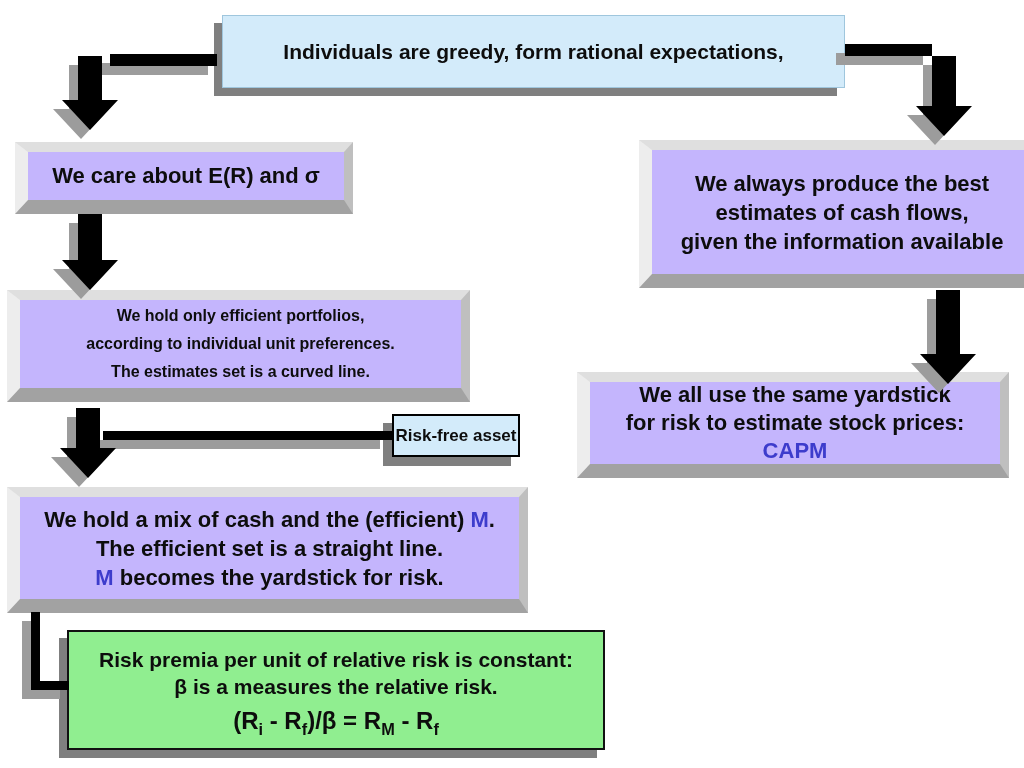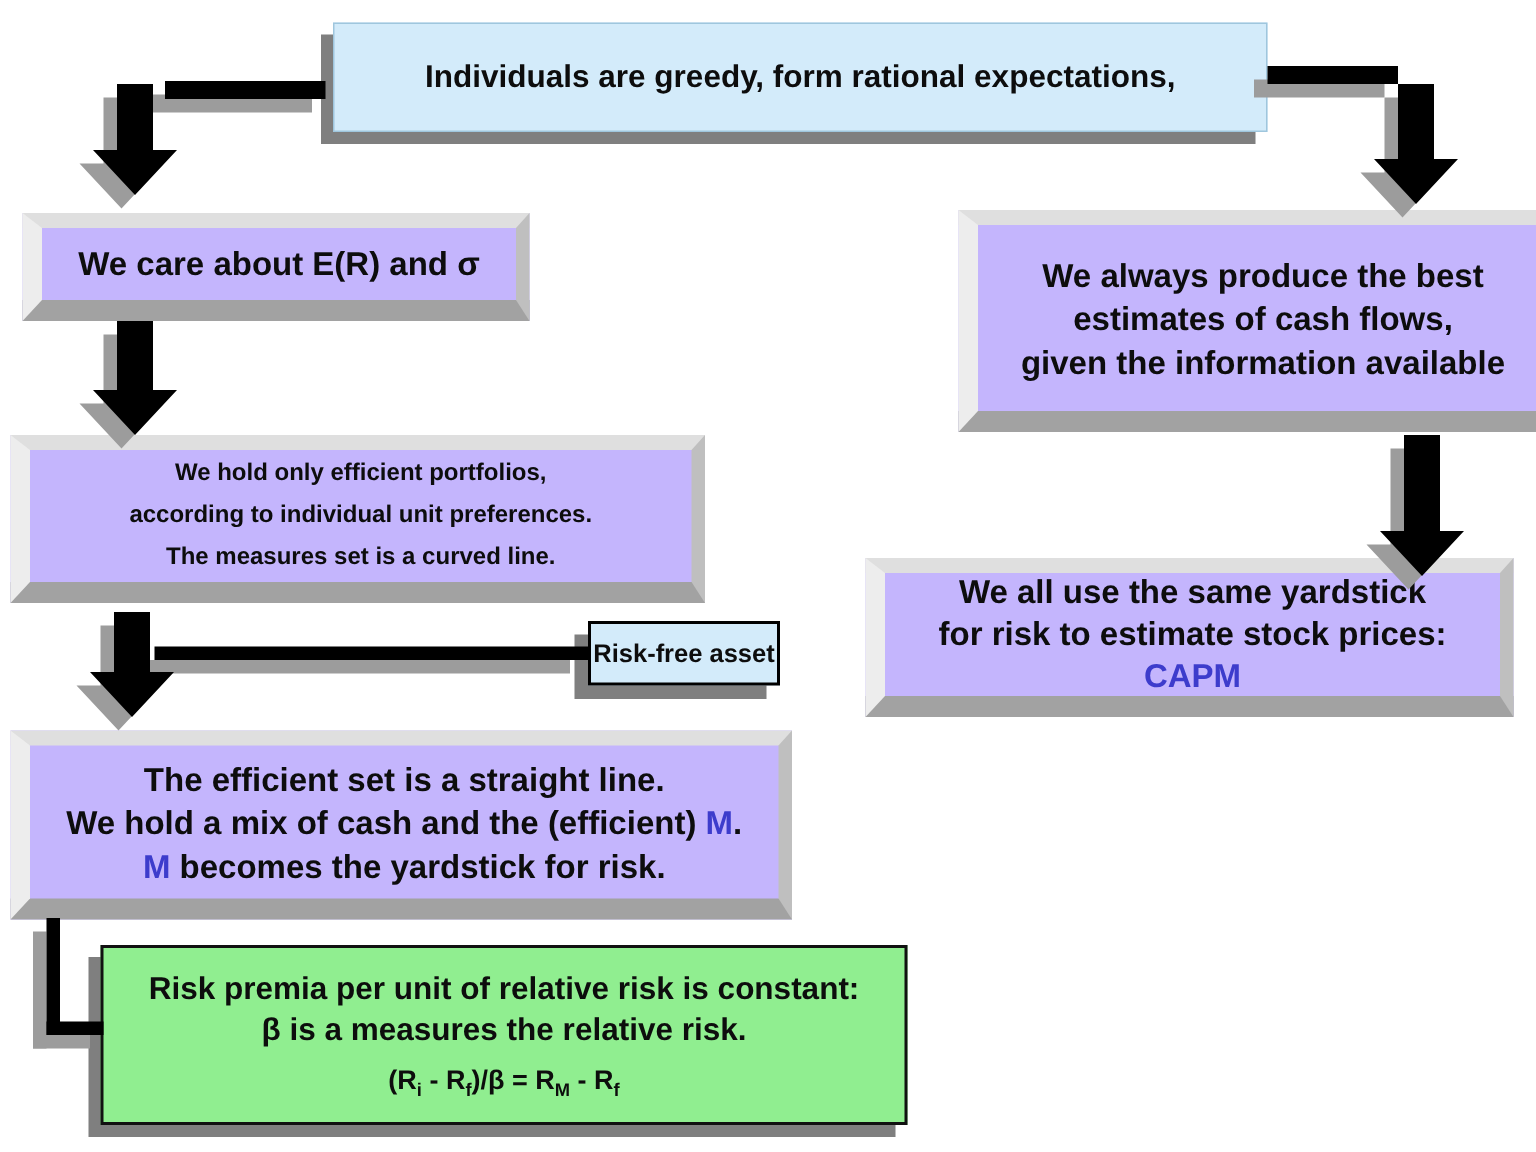--- a/index.html
+++ b/index.html
@@ -28,21 +28,21 @@
   sub{font-size:0.68em;line-height:0;}
   
   #box-premise{left:222px;top:15px;width:623px;height:73px;border:1px solid #9fc6dd;
     font-size:21px;line-height:27px;}
   #box-care{left:15px;top:142px;width:338px;height:72px;font-size:22px;}
   #box-portfolios{left:7px;top:290px;width:463px;height:112px;font-size:16px;line-height:28px;}
   #box-riskfree{left:392px;top:414px;width:128px;height:43px;border:2px solid #000;font-size:17px;}
   #box-mix{left:7px;top:487px;width:521px;height:126px;font-size:22px;line-height:29px;}
   #box-beta{left:67px;top:630px;width:538px;height:120px;border:2px solid #111;
     font-size:21px;line-height:27px;}
-  #box-beta .formula{font-size:18px;margin-top:7px;}
+  #box-beta .formula{font-size:24px;margin-top:7px;}
   #box-cashflows{left:598px;top:140px;width:402px;height:148px;font-size:22px;line-height:29px;margin-left:41px;}
   #box-yardstick{left:577px;top:372px;width:432px;height:106px;font-size:22px;line-height:28px;}
   
   #connectors{position:absolute;left:0;top:0;pointer-events:none;}
 </style>
 </head>
 <body>
 
 <div id="slide">
 
@@ -50,30 +50,30 @@
     <div>Individuals are greedy, form rational expectations,</div>
   </div>
 
   <div id="box-care" class="box3d">
     <div>We care about E(R) and σ</div>
   </div>
 
   <div id="box-portfolios" class="box3d">
     <div>We hold only efficient portfolios,</div>
     <div>according to individual unit preferences.</div>
-    <div>The measures set is a curved line.</div>
+    <div>The estimates set is a curved line.</div>
   </div>
 
   <div id="box-riskfree" class="flatbox blue-bg shadow9">
     <div>Risk-free asset</div>
   </div>
 
   <div id="box-mix" class="box3d">
+    <div><span>We hold a mix of cash and the (efficient) </span><span class="blu">M</span><span>.</span></div>
     <div>The efficient set is a straight line.</div>
-    <div><span>We hold a mix of cash and the (efficient) </span><span class="blu">M</span><span>.</span></div>
     <div><span class="blu">M</span><span> becomes the yardstick for risk.</span></div>
   </div>
 
   <div id="box-beta" class="flatbox green-bg shadow8">
     <div>Risk premia per unit of relative risk is constant:</div>
     <div>β is a measures the relative risk.</div>
     <div class="formula"><span>(R</span><sub>i</sub><span> - R</span><sub>f</sub><span>)/β = R</span><sub>M</sub><span> - R</span><sub>f</sub></div>
   </div>
 
   <div id="box-cashflows" class="box3d">

